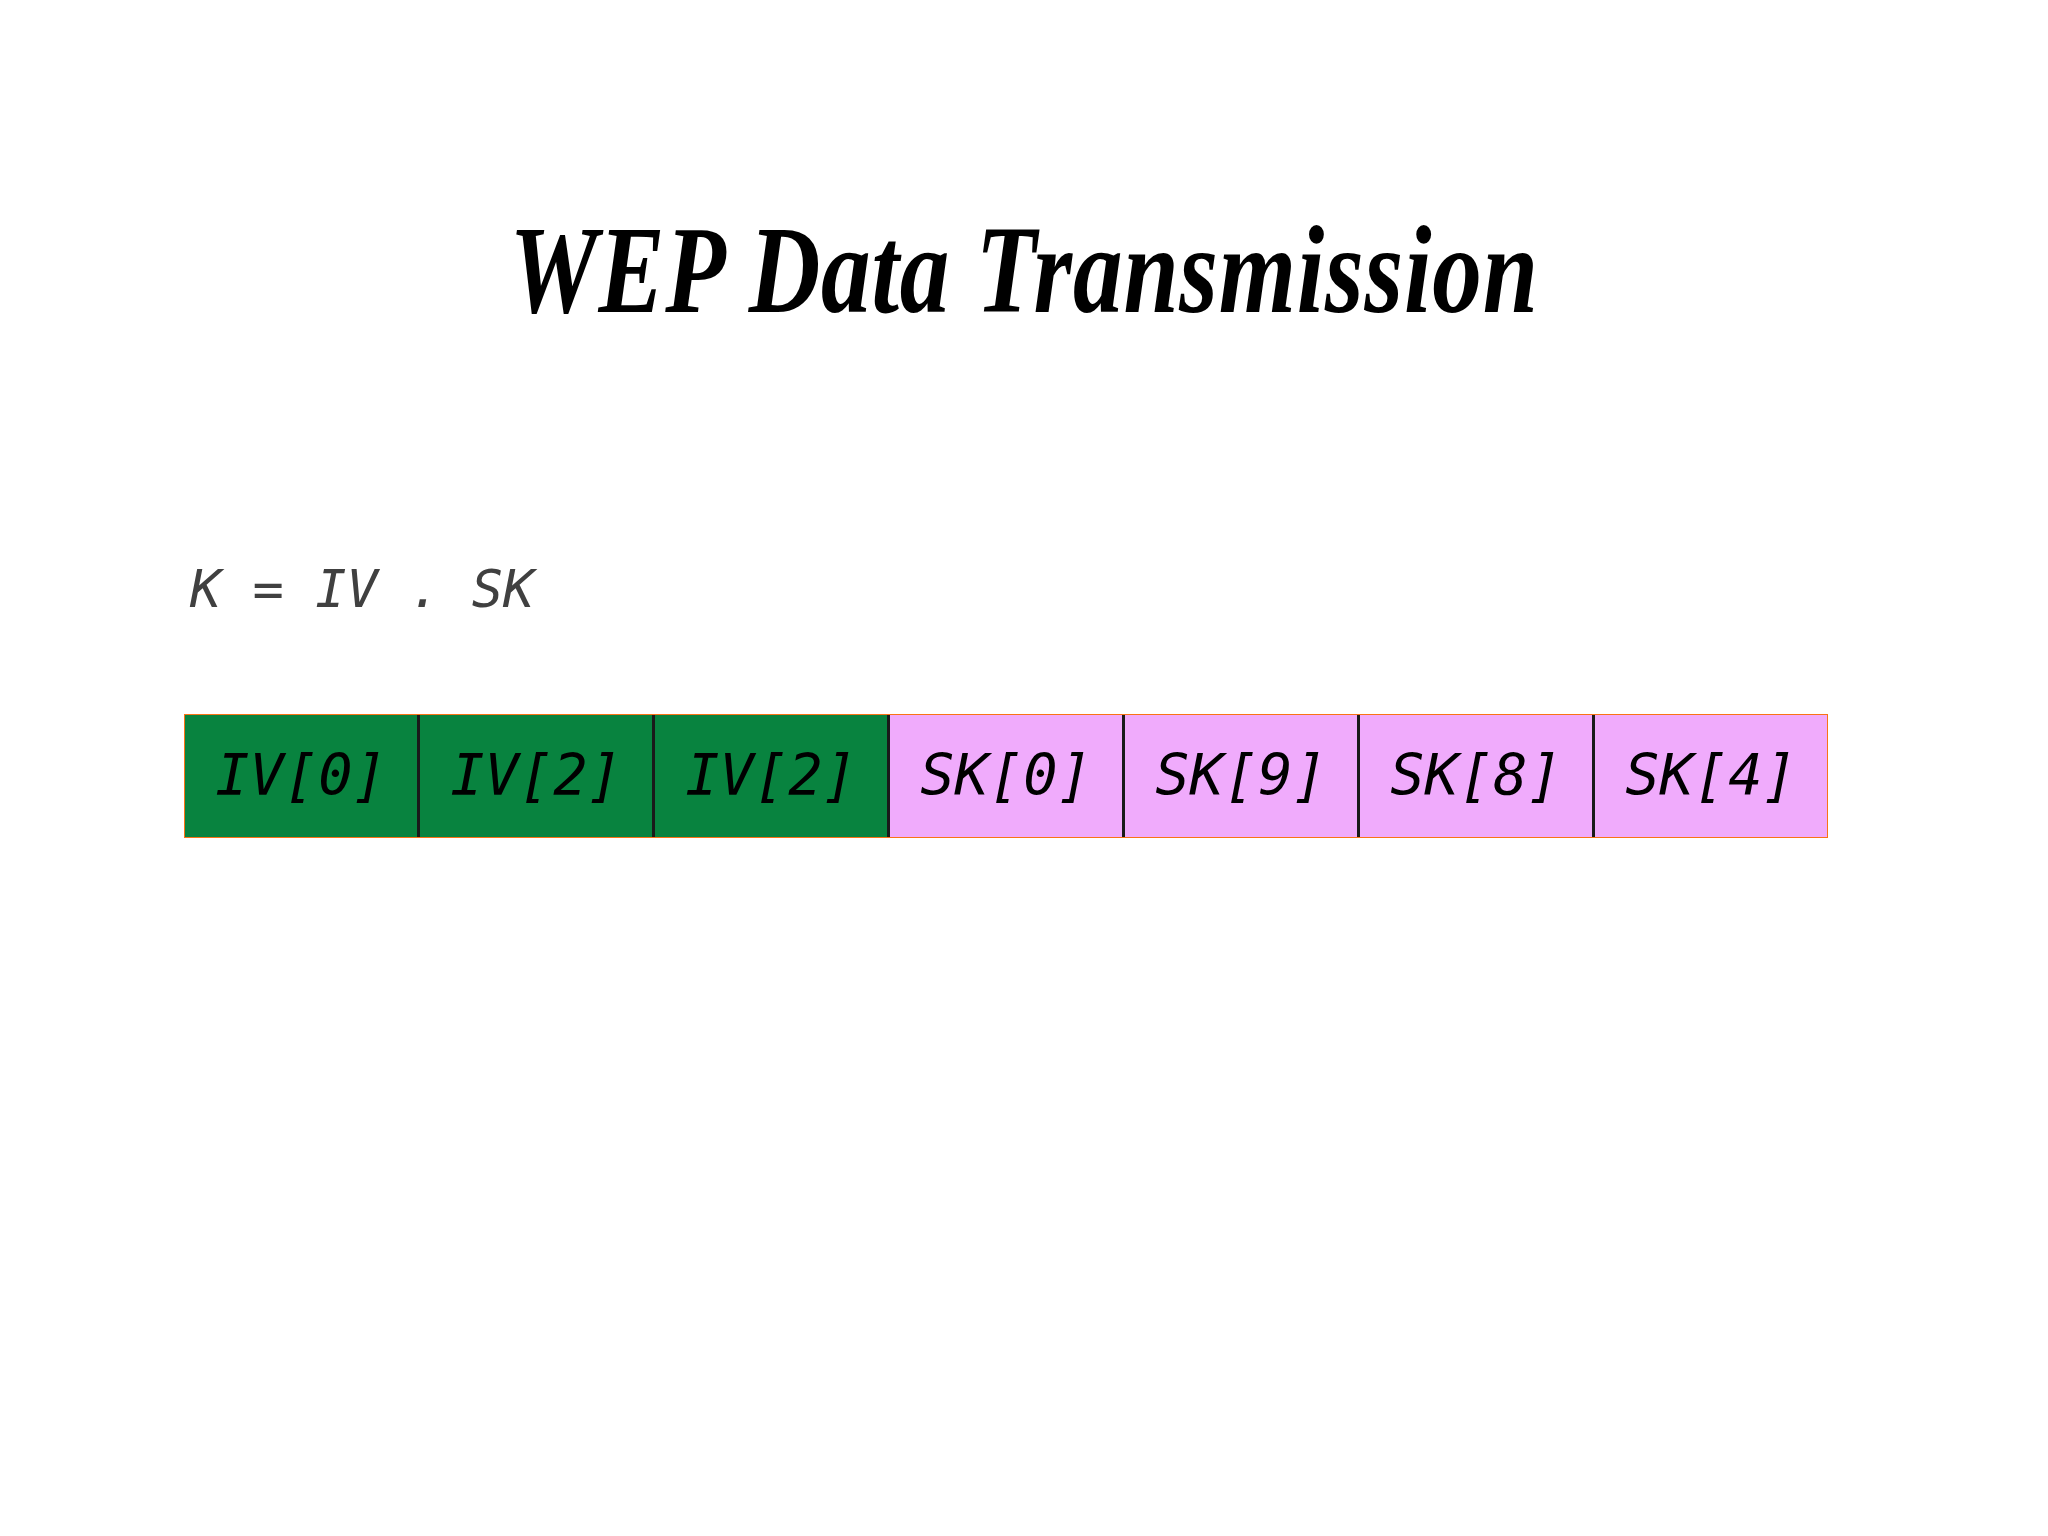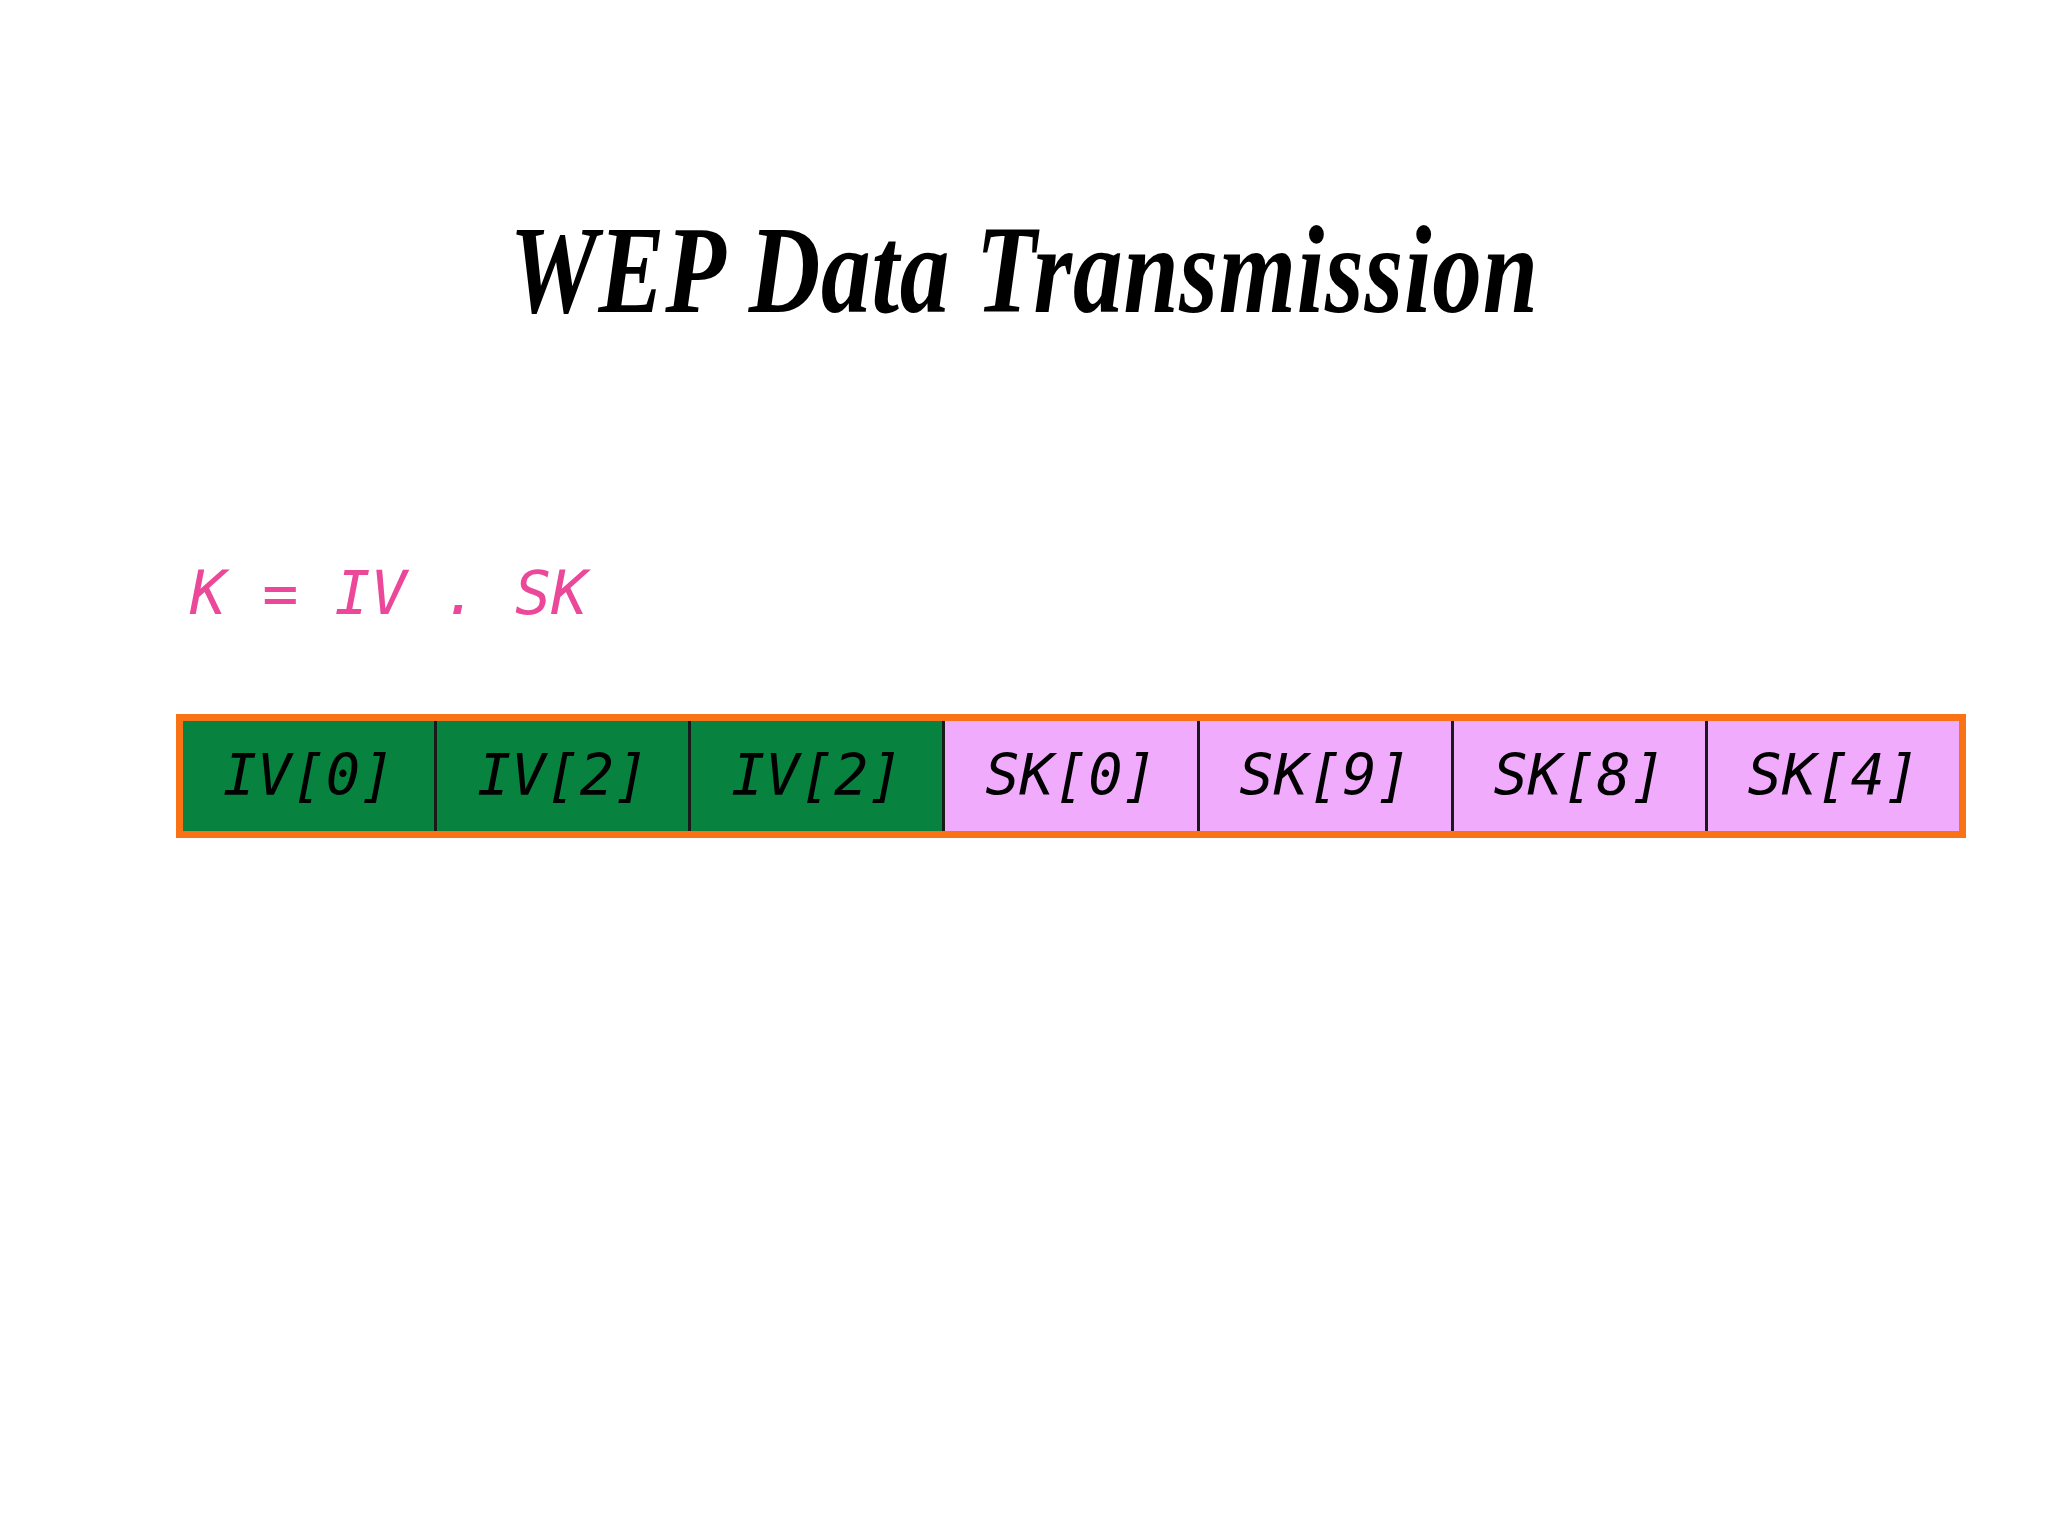--- a/index.html
+++ b/index.html
@@ -40,37 +40,37 @@
     transform-origin: center top;
     white-space: nowrap;
   }
 
   
   #formula-line {
     position: absolute;
     left: 190px;
     top: 563px;
     font-family: "DejaVu Sans Mono", "Liberation Mono", monospace;
-    font-size: 60px;
+    font-size: 52px;
     line-height: 1.0;
-    color: #ec4899;
+    color: #404040;
     white-space: pre;
     letter-spacing: 0px;
   }
 
   
   #key-bar {
     position: absolute;
-    left: 176px;
+    left: 184px;
     top: 714px;
-    width: 1790px;
+    width: 1644px;
     height: 124px;
     display: flex;
     box-sizing: border-box;
-    border: 7px solid #f97316;
+    border: 1px solid #f97316;
     background: #ffffff;
   }
 
   .key-cell {
     flex: 1 1 0;
     position: relative;
     display: flex;
     align-items: center;
     justify-content: center;
     box-sizing: border-box;

